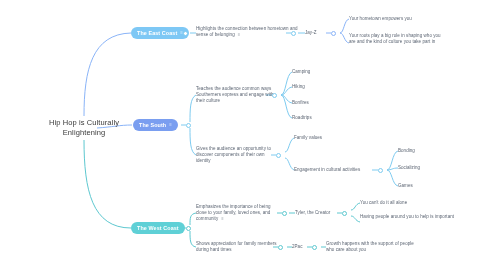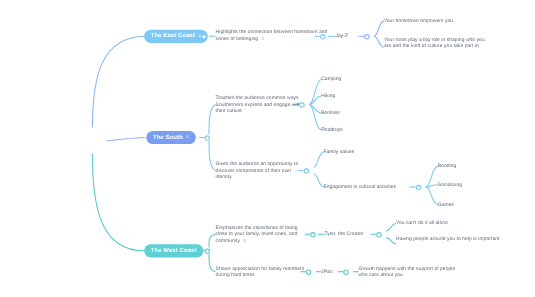--- a/index.html
+++ b/index.html
@@ -125,20 +125,23 @@
     <path d="M337,213 L342,213" fill="none" stroke="#5ec8d0" stroke-width="1"></path>
     <path d="M351,210 C355,210 355,204 360,203" fill="none" stroke="#5ec8d0" stroke-width="1"></path>
     <path d="M351,216 C355,216 355,221 360,222" fill="none" stroke="#5ec8d0" stroke-width="1"></path>
 
     <path d="M273,247 L278,247" fill="none" stroke="#5ec8d0" stroke-width="1"></path>
     <path d="M287,247 L292,247" fill="none" stroke="#5ec8d0" stroke-width="1"></path>
     <path d="M307,247 L312,247" fill="none" stroke="#5ec8d0" stroke-width="1"></path>
     <path d="M321,247 L326,247" fill="none" stroke="#5ec8d0" stroke-width="1"></path>
   </svg>
 
+  <div class="node root">
+    <span>Hip Hop is Culturally Enlightening</span>
+  </div>
 
   <div class="pill" style="left:131px;top:27px;background:#7ec8f5;">
     <span>The East Coast</span>
     <span class="glyph">≡</span>
   </div>
   <div class="dot sky" style="left:183px;top:30.5px;"></div>
 
   <div class="txt wide" style="left:196px;top:26px;">
     <span>Highlights the connection between hometown and sense of belonging</span><span class="glyph">≡</span>
   </div>

